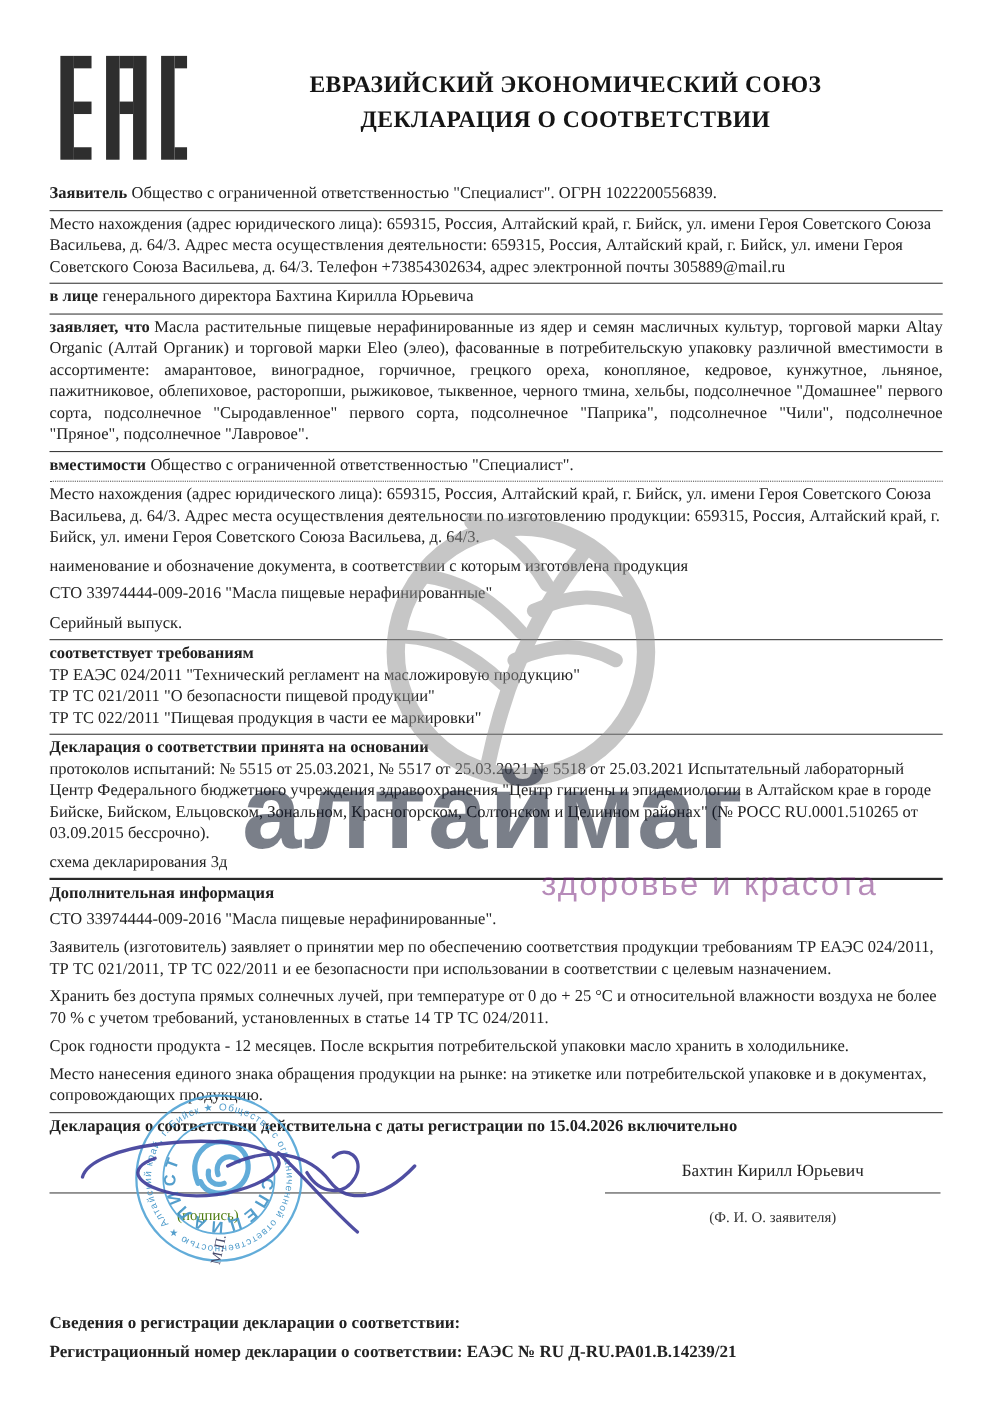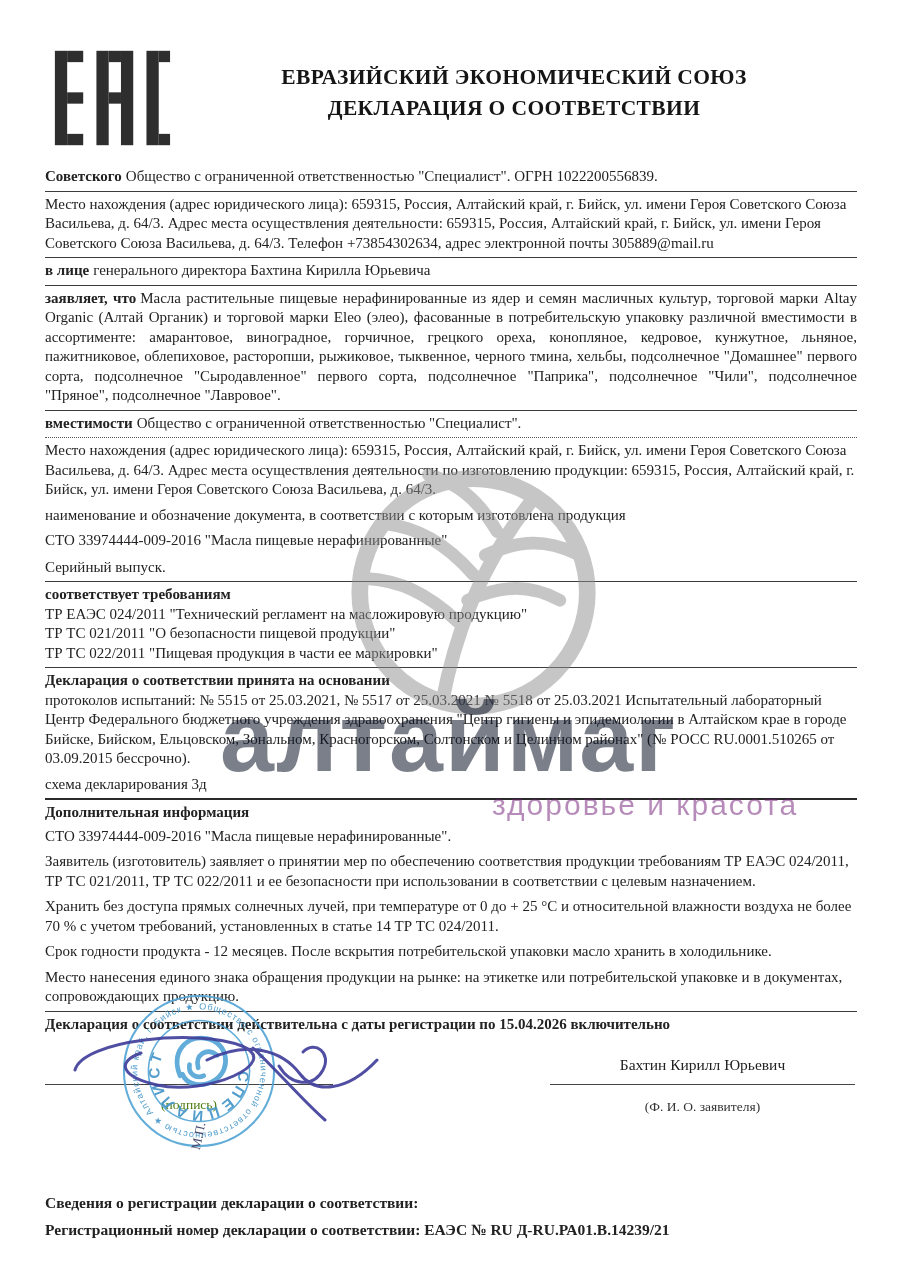--- a/index.html
+++ b/index.html
@@ -76,21 +76,21 @@
           <rect x="112" y="88" width="12" height="12"></rect>
         </g>
       </svg>
       <div class="titles">
         <div>ЕВРАЗИЙСКИЙ ЭКОНОМИЧЕСКИЙ СОЮЗ</div>
         <div>ДЕКЛАРАЦИЯ О СООТВЕТСТВИИ</div>
       </div>
     </div>
 
     <div class="sec bb">
-      <span class="lbl">Советского</span><span>Общество с ограниченной ответственностью "Специалист". ОГРН 1022200556839.</span>
+      <span class="lbl">Заявитель</span><span>Общество с ограниченной ответственностью "Специалист". ОГРН 1022200556839.</span>
     </div>
 
     <div class="sec bb">
       <span>Место нахождения (адрес юридического лица): 659315, Россия, Алтайский край, г. Бийск, ул. имени Героя Советского Союза Васильева, д. 64/3. Адрес места осуществления деятельности: 659315, Россия, Алтайский край, г. Бийск, ул. имени Героя Советского Союза Васильева, д. 64/3. Телефон +73854302634, адрес электронной почты 305889@mail.ru</span>
     </div>
 
     <div class="sec bb">
       <span class="lbl">в лице</span><span>генерального директора Бахтина Кирилла Юрьевича</span>
     </div>
 

